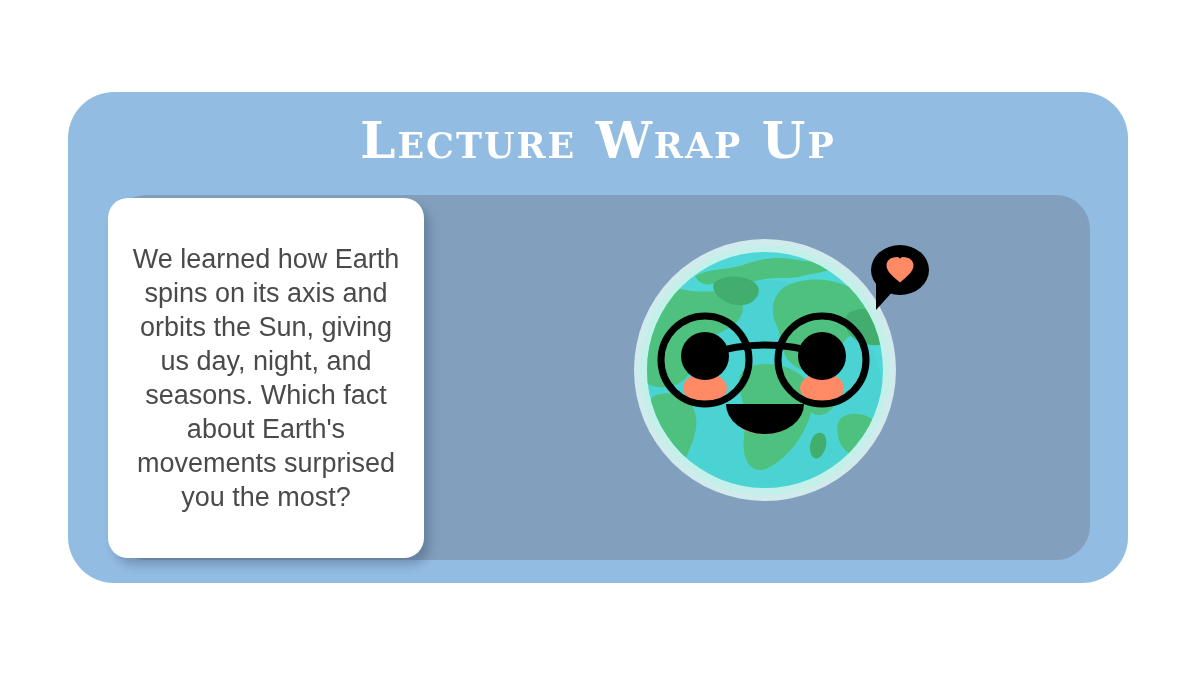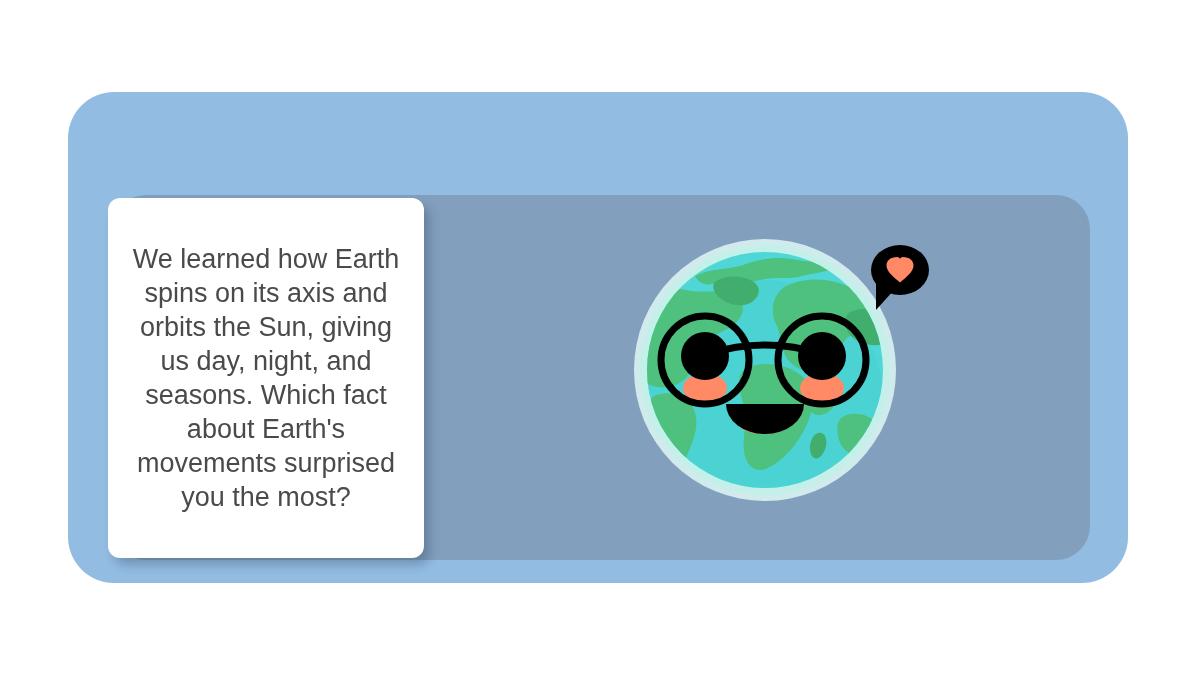--- a/index.html
+++ b/index.html
@@ -63,21 +63,21 @@
   }
 
   
   #text-card {
     position: absolute;
     left: 108px;
     top: 198px;
     width: 316px;
     height: 360px;
     background: #ffffff;
-    border-radius: 12px;
+    border-radius: 20px;
     box-shadow: 6px 7px 10px rgba(40, 60, 85, 0.30);
     display: flex;
     align-items: center;
     justify-content: center;
     box-sizing: border-box;
     padding: 14px 22px;
   }
   #card-text {
     color: #4a4a4a;
     font-size: 27px;
@@ -98,20 +98,21 @@
     display: block;
   }
 </style>
 </head>
 <body>
 
 <div id="slide">
 
   <div id="outer-panel"></div>
 
+  <div id="slide-title">Lecture Wrap Up</div>
 
   <div id="inner-panel"></div>
 
   <div id="text-card">
     <div id="card-text">We learned how Earth spins on its axis and orbits the Sun, giving us day, night, and seasons. Which fact about Earth's movements surprised you the most?</div>
   </div>
 
   <div id="earth-illustration">
     <svg width="340" height="290" viewBox="0 0 340 290" xmlns="http://www.w3.org/2000/svg">
       <defs>

